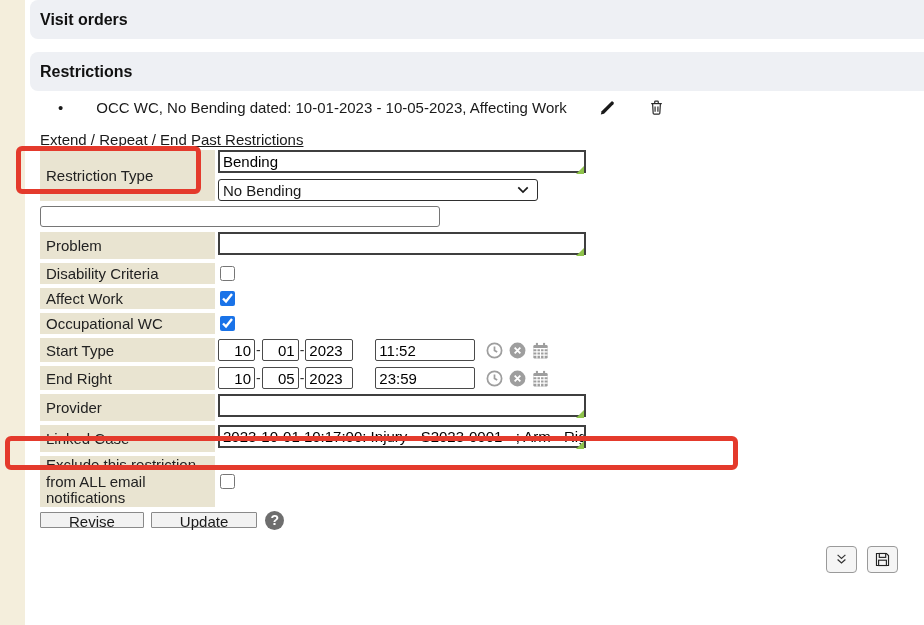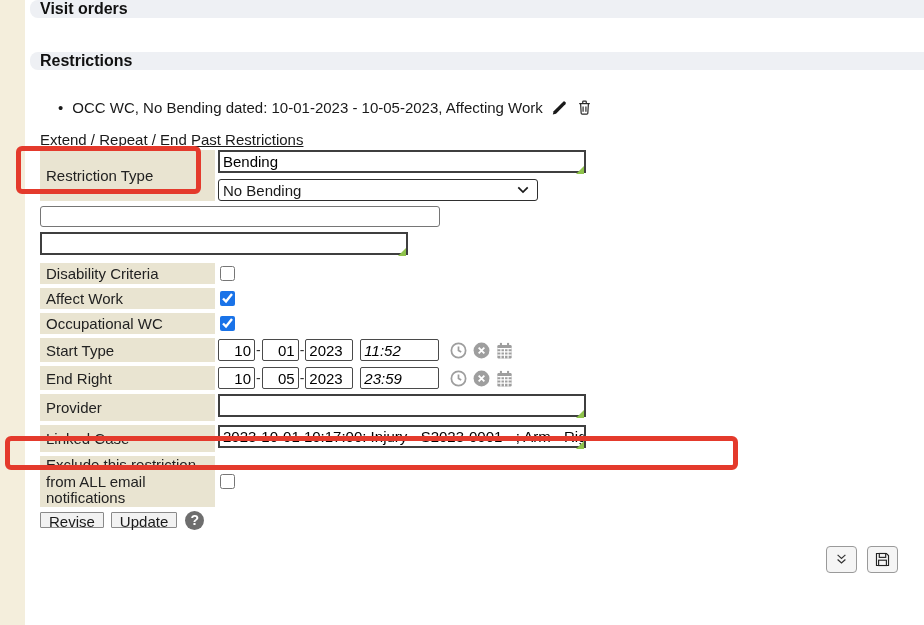--- a/index.html
+++ b/index.html
@@ -2,28 +2,28 @@
 <html><head>
 <meta charset="utf-8">
 <style>
   * { box-sizing: border-box; margin: 0; padding: 0; }
   html,body { background:#fff; }
   body { font-family: "Liberation Sans", sans-serif; color:#1a1a1a; }
   .page { position:relative; width:924px; height:625px; overflow:hidden; background:#fff; }
 
   .left-strip { position:absolute; left:0; top:0; width:25px; height:625px; background:#f4eedc; }
 
-  .section-bar { position:absolute; left:30px; right:0; height:18px; background:#eef0f4;
+  .section-bar { position:absolute; left:30px; right:0; height:39px; background:#eef0f4;
                  border-radius:8px 0 0 8px; display:flex; align-items:center; padding-left:10px; }
   .section-bar .title { font-size:16px; font-weight:bold; color:#111; }
   .bar-visit { top:0; }
   .bar-restr { top:52px; }
   .bar-accom { top:582px; }
 
-  .bullet-row { position:absolute; left:58px; top:99px; display:flex; align-items:flex-end; font-size:15px; }
+  .bullet-row { position:absolute; left:58px; top:99px; display:flex; align-items:flex-end; font-size:15px;gap:24px; }
   .bullet-row::before { content:"•"; margin-right:9px; font-size:15px; }
   .bullet-row .icon-btn { margin-left:8px; display:inline-flex; cursor:pointer; }
   .bullet-row svg { width:17px; height:17px; }
 
   .extend-link { position:absolute; left:40px; top:131px; font-size:15px; color:#1a1a1a;
                  text-decoration:underline; cursor:pointer; }
 
   .form { position:absolute; left:40px; top:150px; width:620px; }
   .frow { display:flex; align-items:stretch; margin-bottom:4px; }
   .flabel { width:175px; min-width:175px; background:#e9e4d1; font-size:15px; color:#222;
@@ -44,29 +44,29 @@
                 font-size:15px; background:#fff; cursor:pointer; }
   .select-box svg { width:12px; height:8px; }
 
   .text-input { width:400px; height:21px; border:1px solid #767676; border-radius:3px;
                 font-family:"Liberation Sans",sans-serif; font-size:15px; padding:0 4px; }
 
   .cb { width:15px; height:15px; accent-color:#1a73e8; margin-left:2px; cursor:pointer; }
 
   .date-input { height:22px; border:1px solid #4a4a4a; border-radius:2px; font-size:15px;
                 font-family:"Liberation Sans",sans-serif; padding:0 3px; }
-  .w-md { width:37px;text-align:right; } .w-yr { width:48px; } .w-tm { width:79px; margin-left:7px;font-style:italic; }
+  .w-md { width:37px;text-align:right; } .w-yr { width:48px; } .w-tm { width:100px; margin-left:22px; }
   .dash { font-size:14px; color:#333; margin:0 1px; }
   .date-icons { display:flex; align-items:center; margin-left:10px; gap:4px; }
   .date-icons .icon-btn { display:inline-flex; cursor:pointer; }
   .date-icons svg { width:19px; height:19px; }
 
   .actions { display:flex; align-items:center; margin-top:4px; }
   .btn { font-family:"Liberation Sans",sans-serif; font-size:15px; color:#1a1a1a; background:#f2f2f2;
-         border:1px solid #8a8a8a; border-radius:1px; height:16px; padding:0 8px; cursor:pointer; }
+         border:1px solid #8a8a8a; border-radius:1px; height:16px; padding:0 28px; cursor:pointer; }
   .btn + .btn { margin-left:7px; }
   .help-icon { width:19px; height:19px; border-radius:50%; background:#6e6e6e; color:#fff;
                font-size:14px; font-weight:bold; display:flex; align-items:center; justify-content:center;
                margin-left:8px; cursor:pointer; }
 
   .corner-buttons { position:absolute; top:546px; right:26px; display:flex; gap:10px; }
   .icon-button { width:31px; height:27px; background:#f5f5f5; border:1px solid #9a9a9a; border-radius:4px;
                  display:flex; align-items:center; justify-content:center; cursor:pointer; }
   .icon-button svg { width:17px; height:17px; }
 
@@ -132,20 +132,21 @@
       </div>
     </div>
 
     <div class="frow" style="min-height:23px">
       <div class="fctrl">
         <input class="text-input" type="text" value="" style="">
       </div>
     </div>
 
     <div class="frow" style="min-height:25px">
+      <div class="flabel">Problem</div>
       <div class="fctrl">
         <span class="ta-wrap">
           <textarea class="big-textarea" rows="1" style=""></textarea>
           <span class="grip"></span>
         </span>
       </div>
     </div>
 
     <div class="frow" style="min-height:21px">
       <div class="flabel">Disability Criteria</div>

